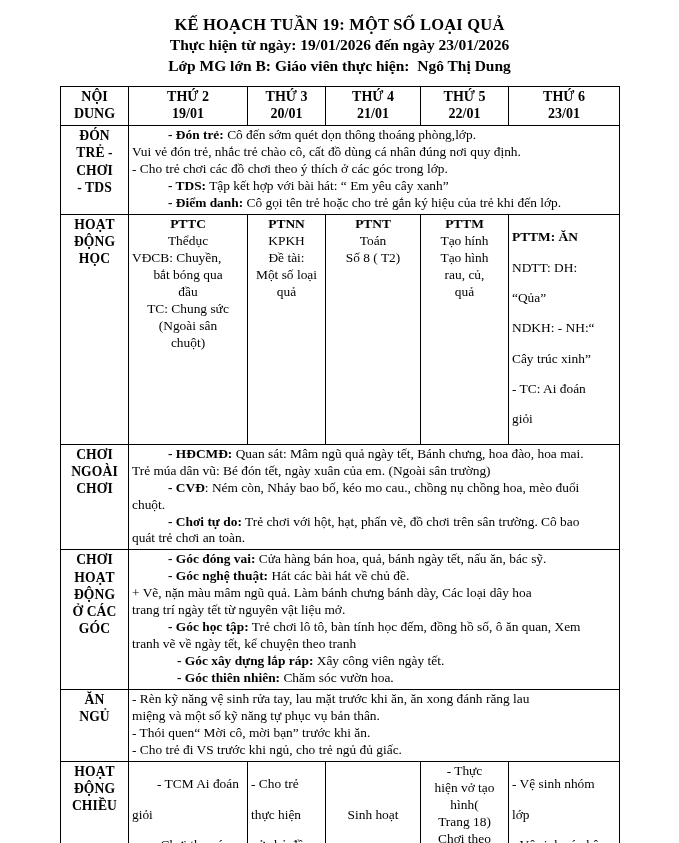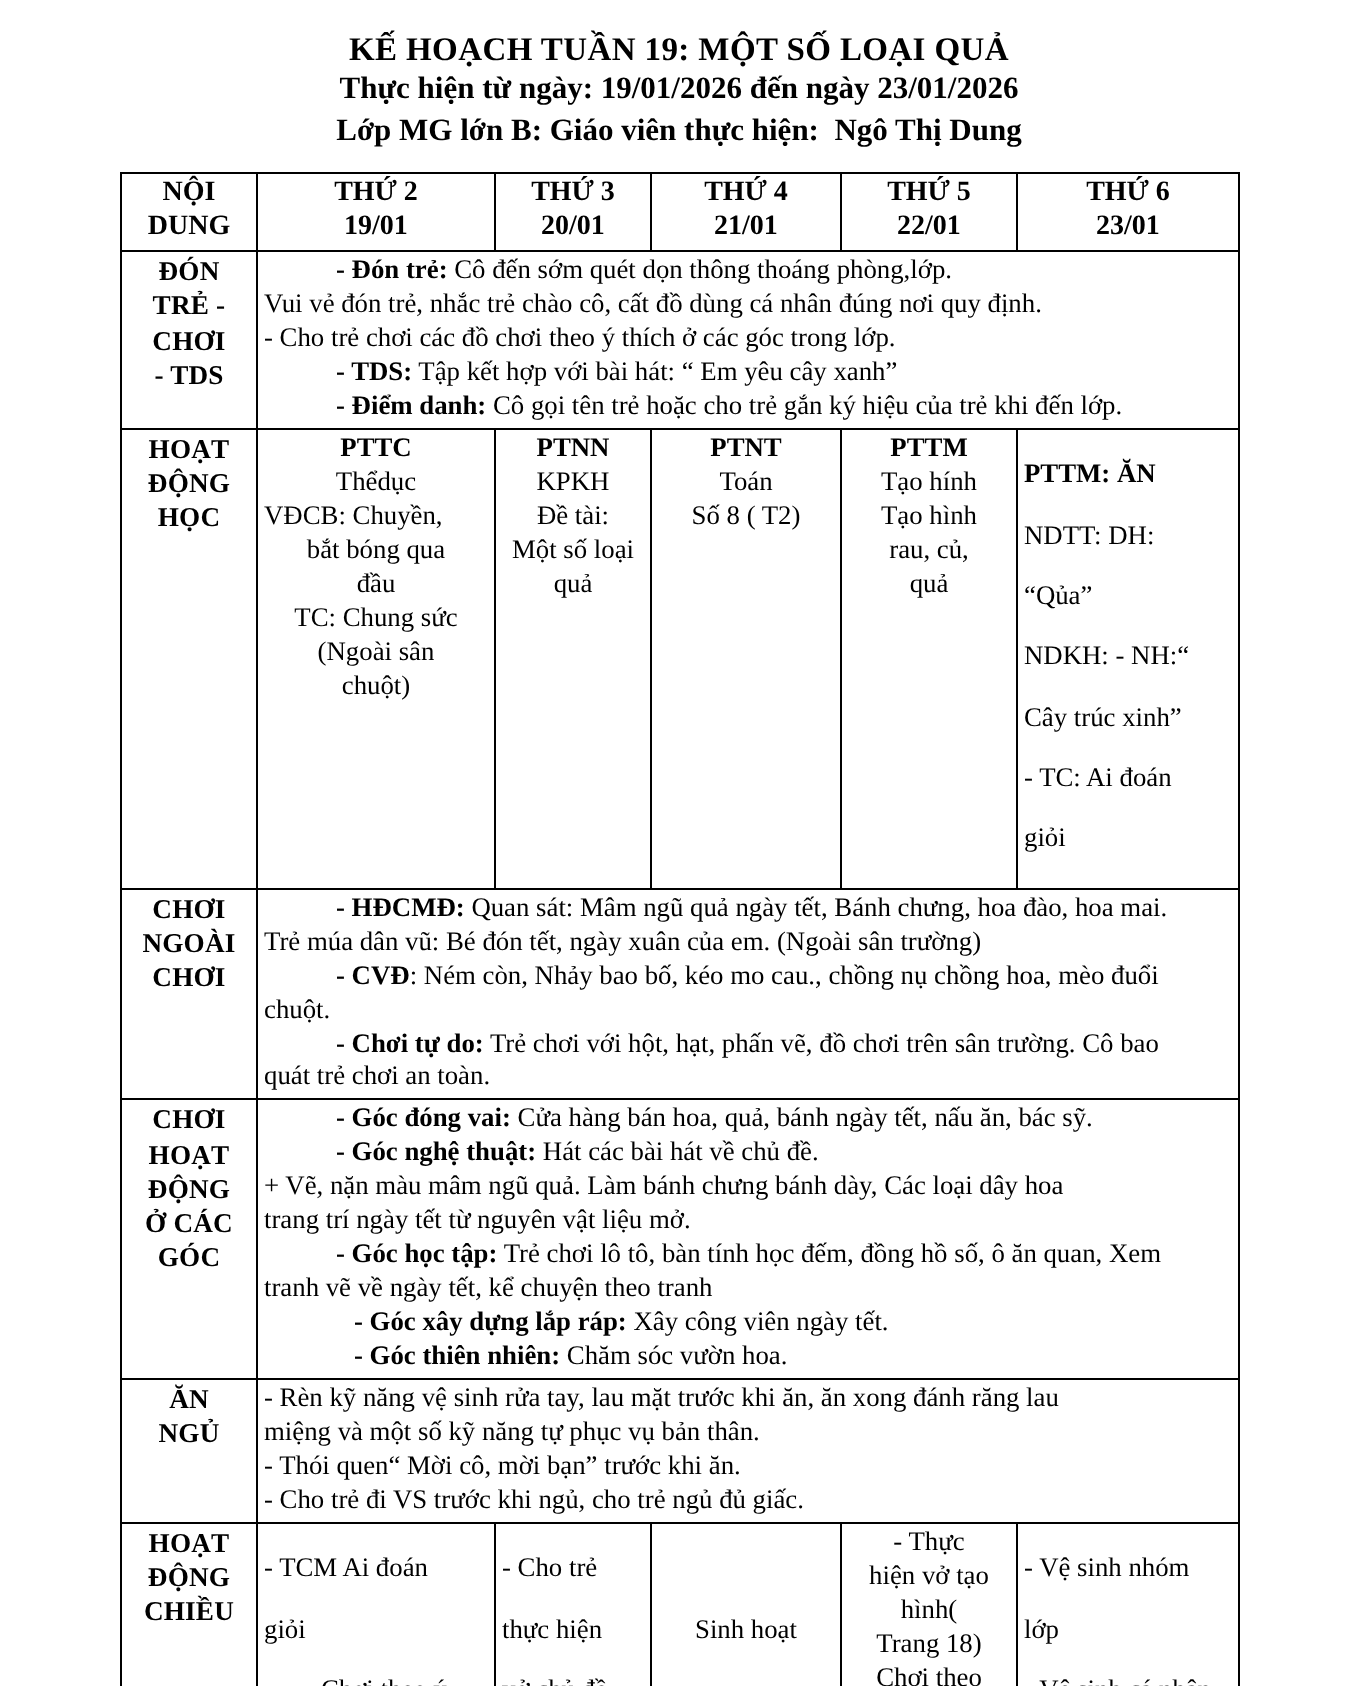--- a/index.html
+++ b/index.html
@@ -251,21 +251,21 @@
           </td>
       </tr>
 
       <tr>
         <td class="rowlabel">
             <span class="blk">HOẠT</span>
             <span class="blk">ĐỘNG</span>
             <span class="blk">CHIỀU</span>
           </td>
         <td>
-            <p style="text-align: left;">- TCM Ai đoán</p>
+            <p style="text-align: left; margin-left: 25px;">- TCM Ai đoán</p>
             <p style="text-align: left;">giỏi</p>
             <p style="text-align: center;">  - Chơi theo ý</p>
           </td>
         <td>
             <p style="text-align: left;">- Cho trẻ</p>
             <p style="text-align: left;">thực hiện</p>
             <p style="text-align: left;">vở chủ đề</p>
           </td>
         <td class="ctr">
             <p style="text-align: center; margin-top: 44px;">Sinh hoạt</p>

